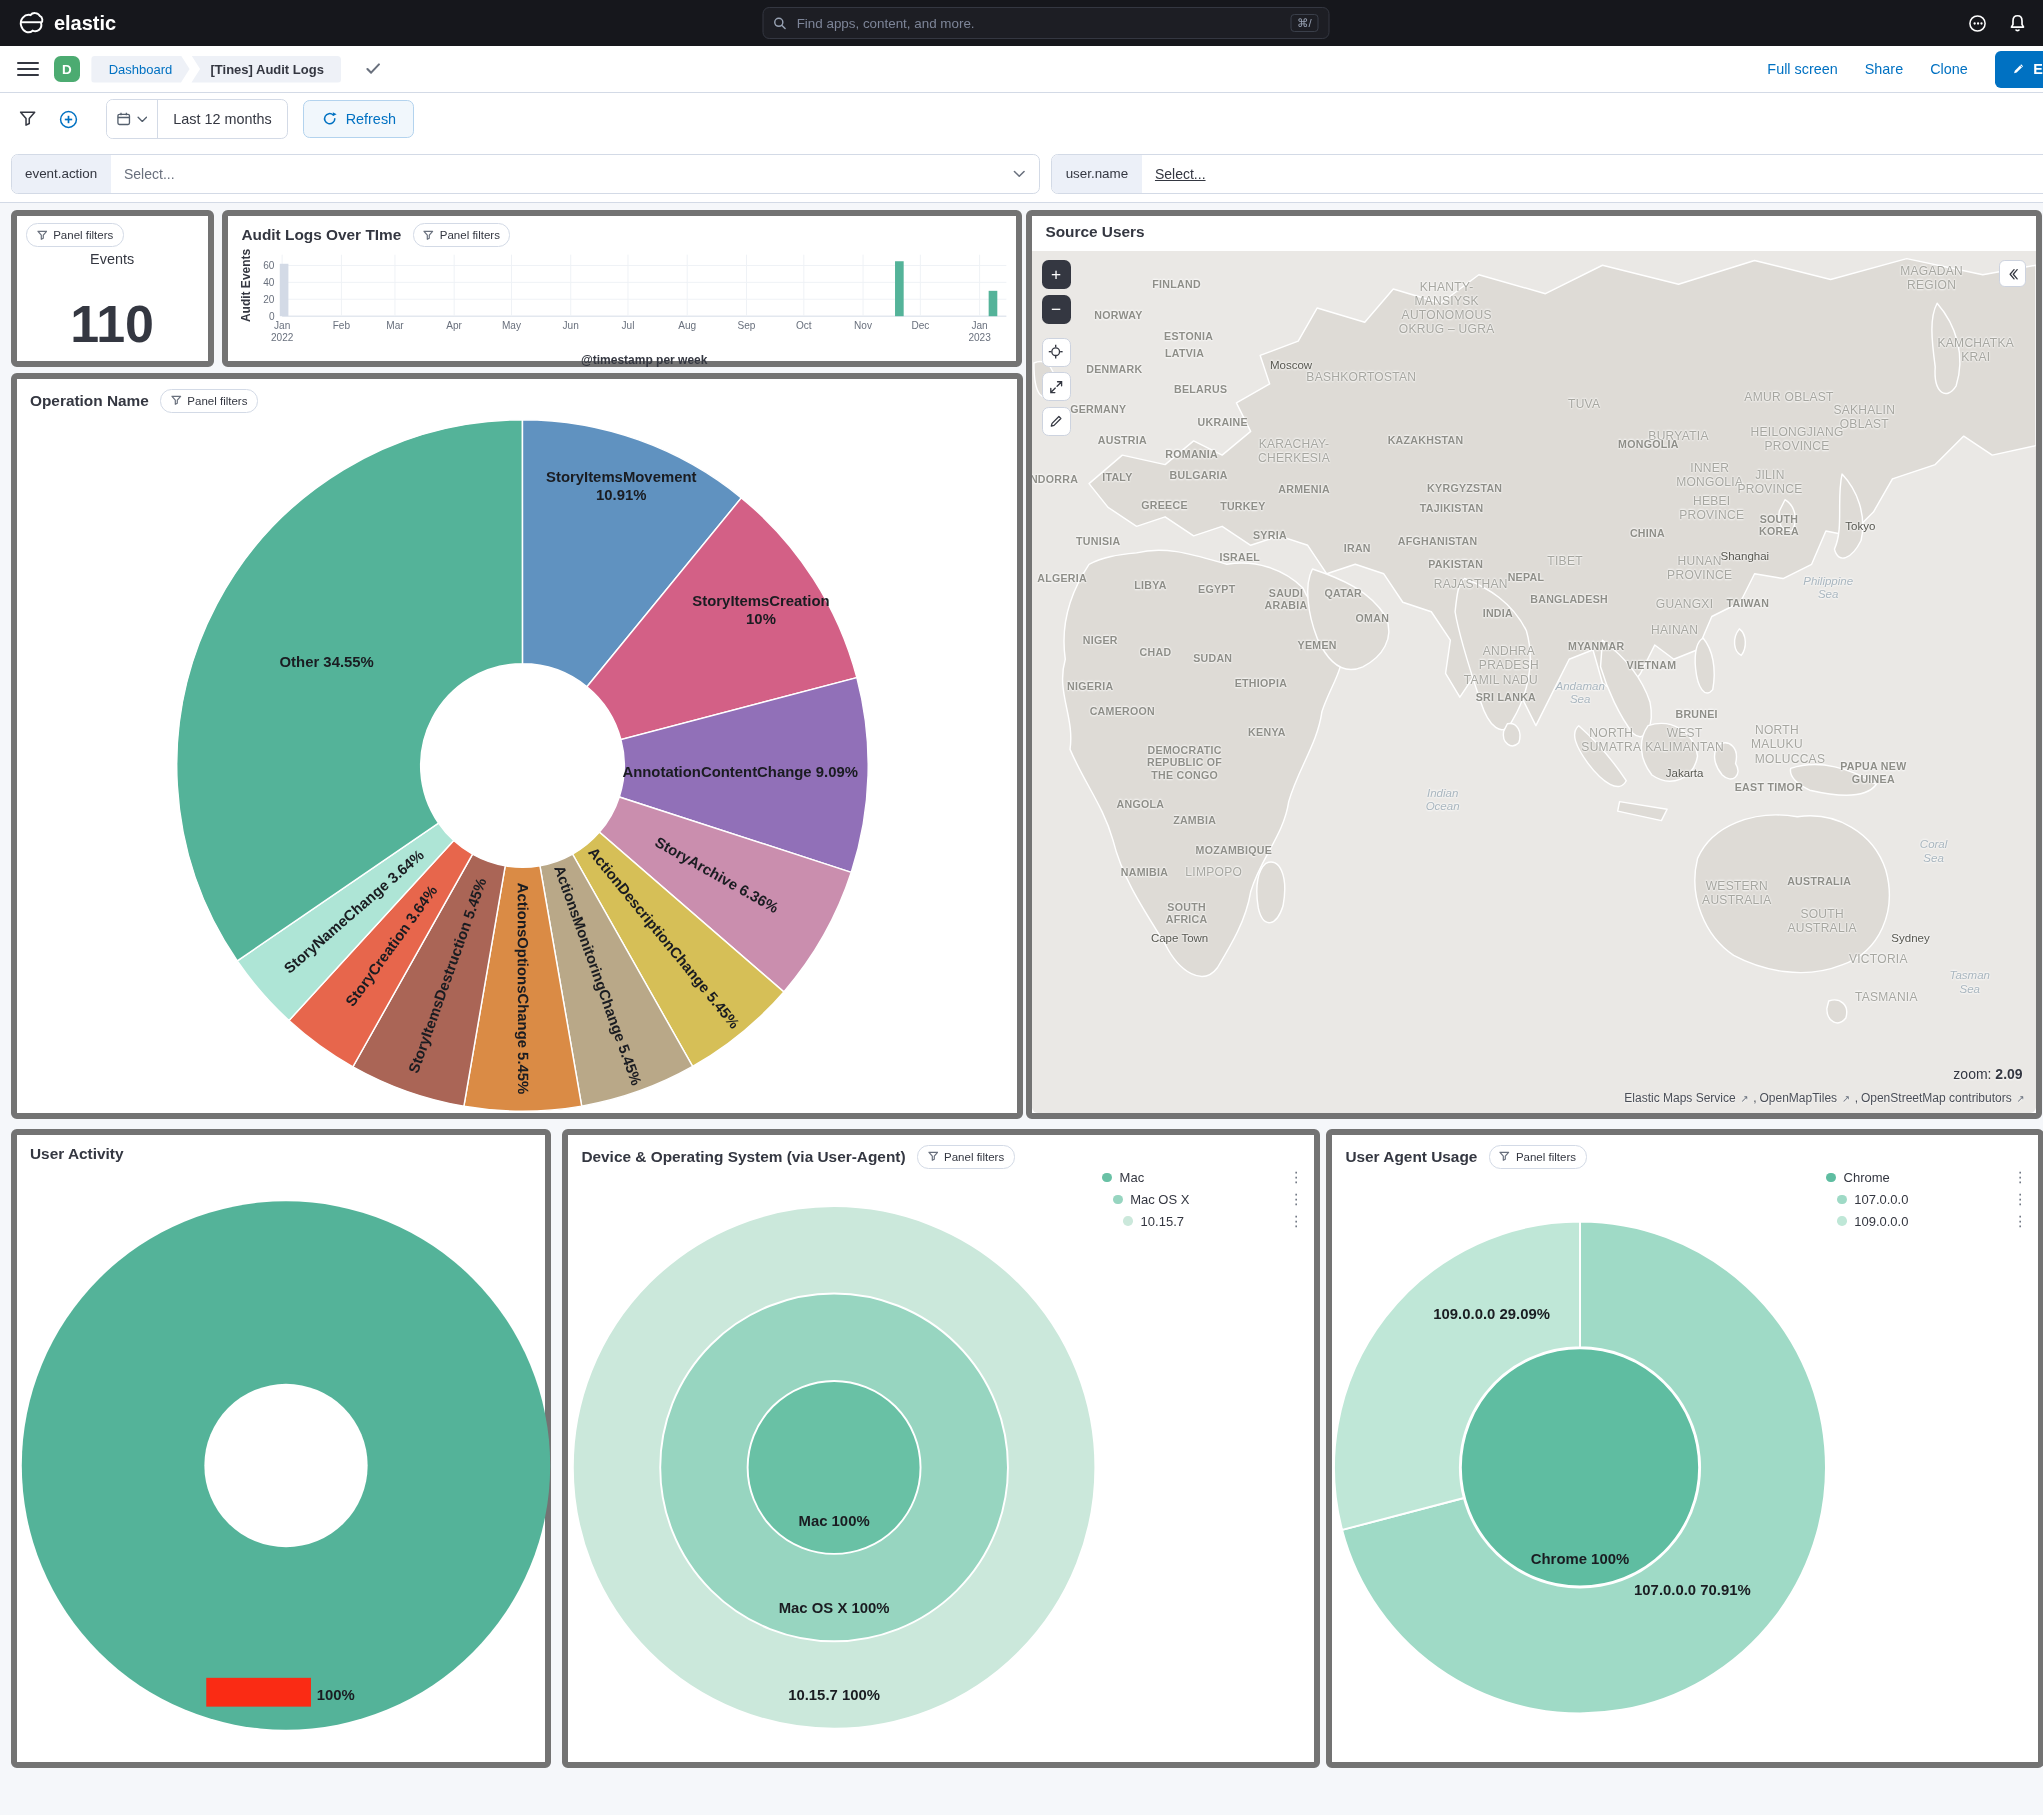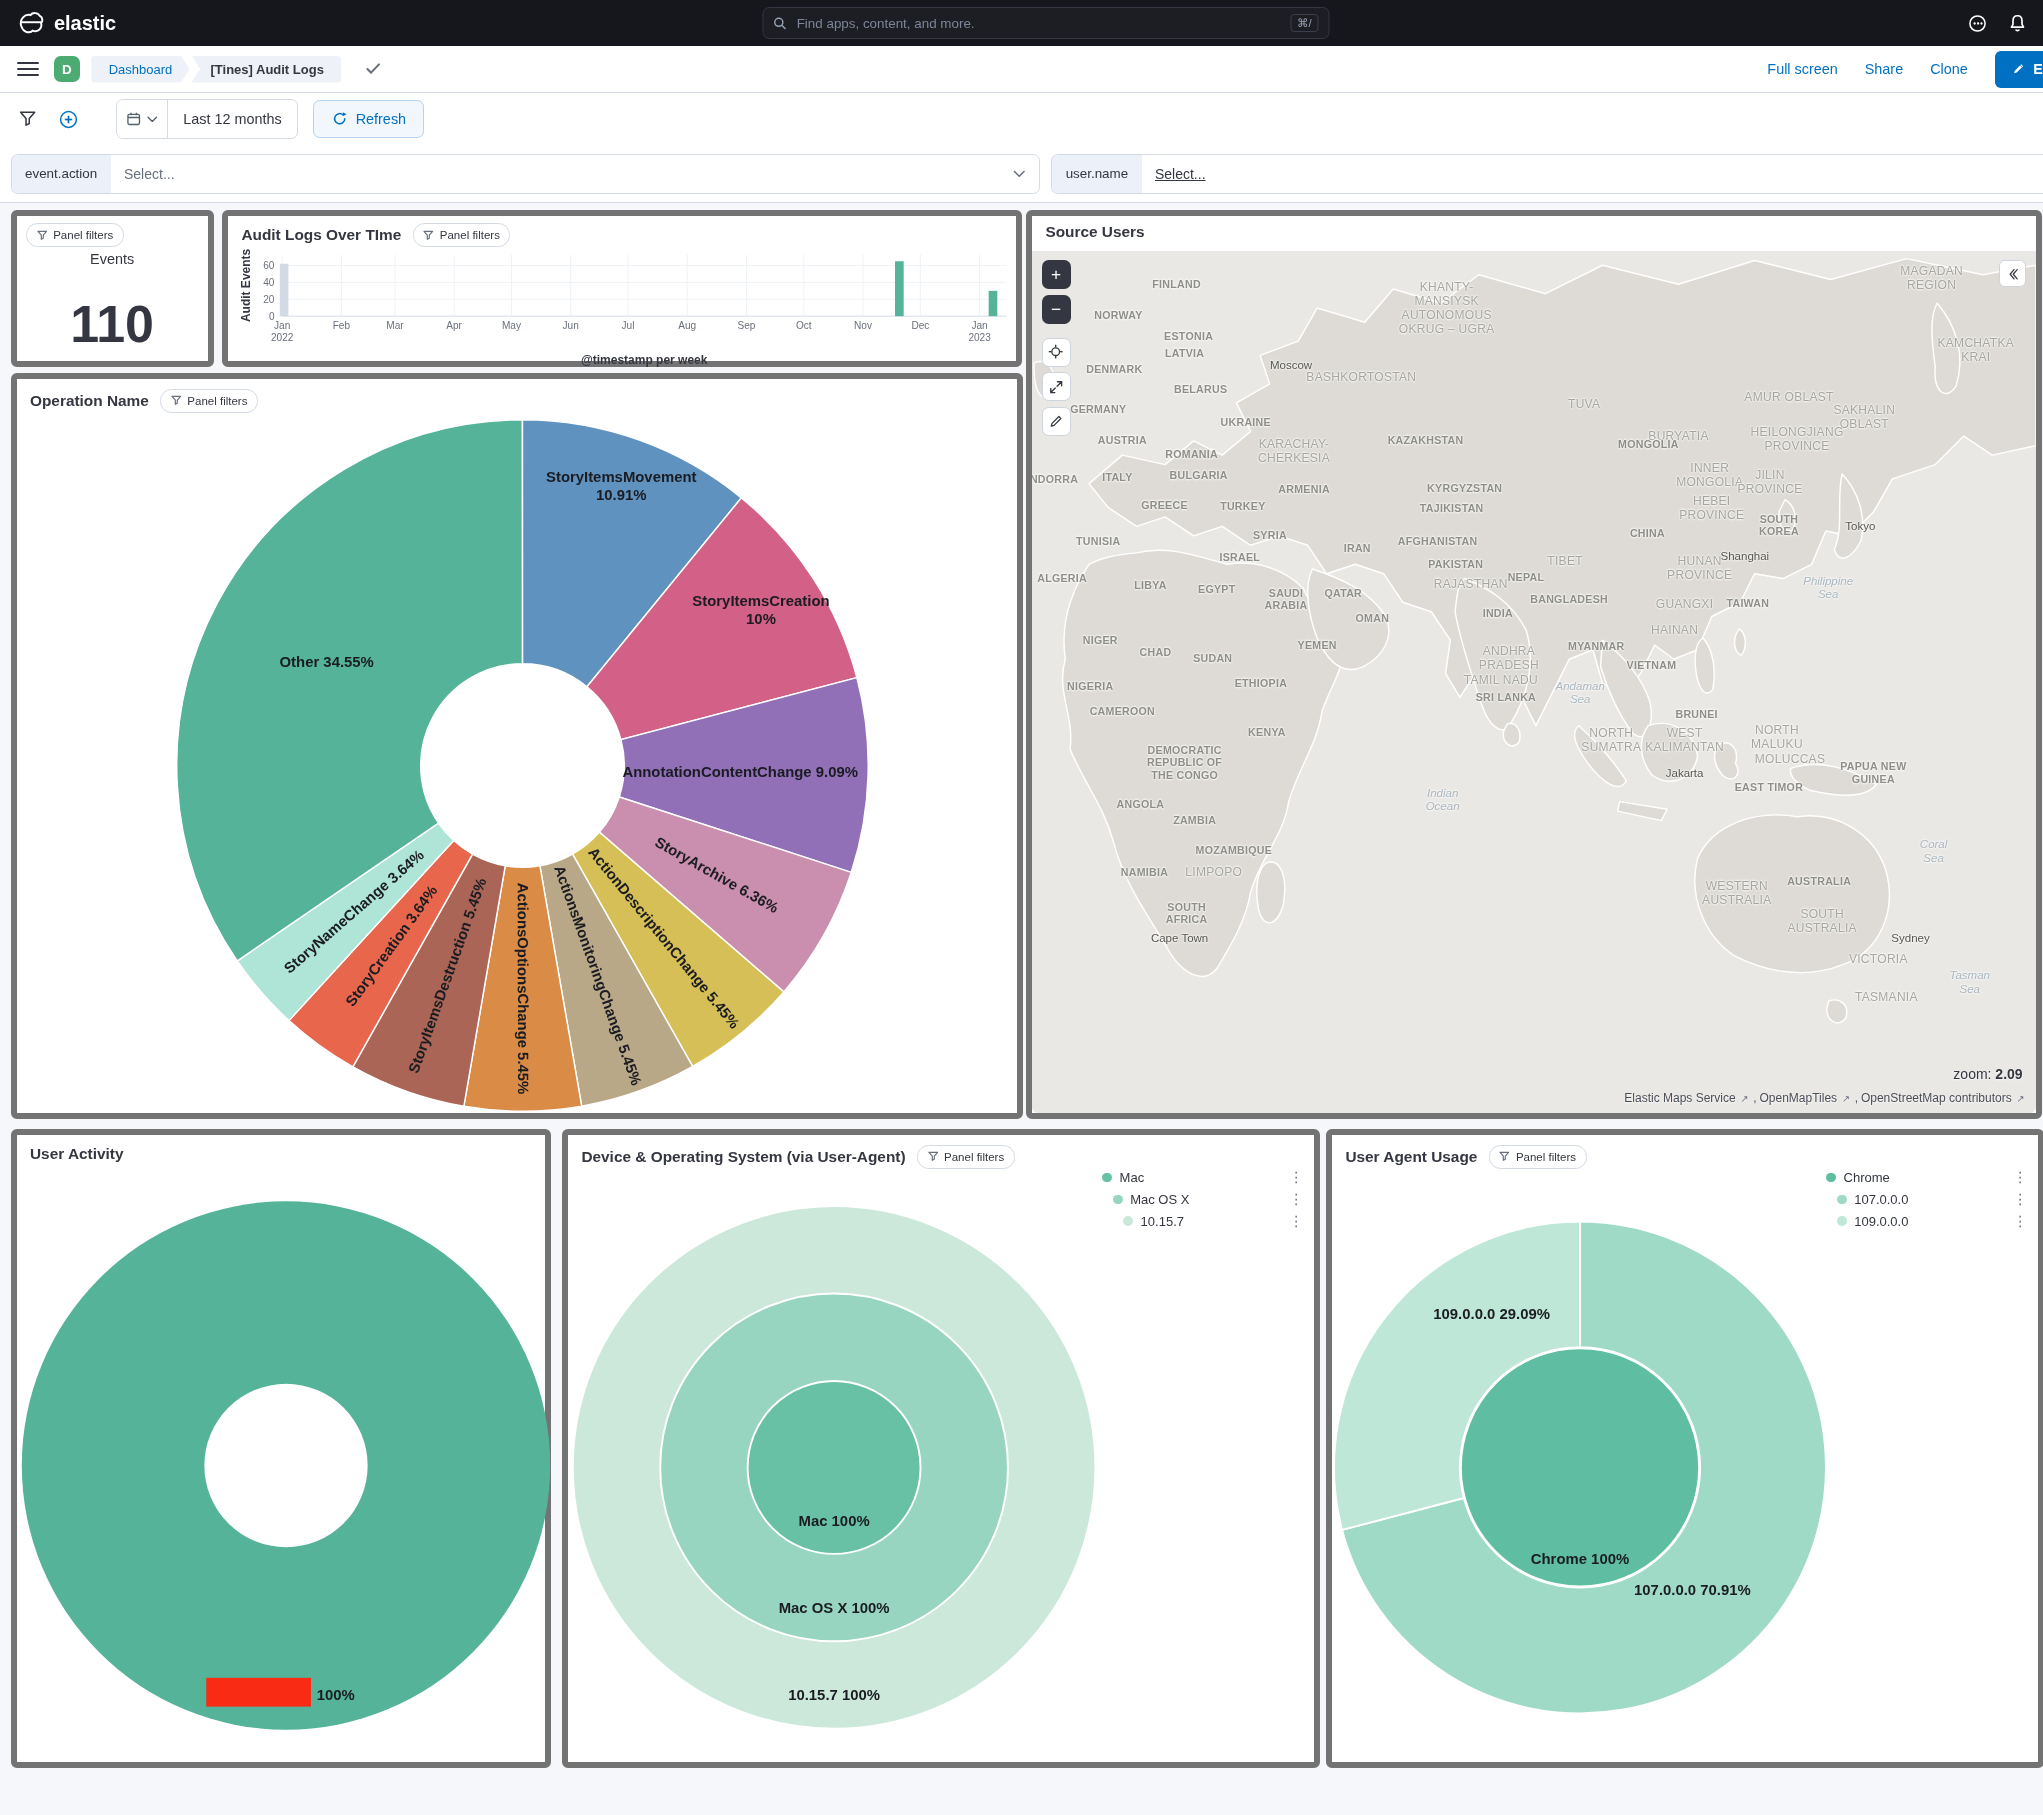--- a/index.html
+++ b/index.html
@@ -28,21 +28,21 @@
   .nav-right{margin-left:auto;display:flex;align-items:center;gap:27px;}
   .nav-link{color:#0071C2;font-size:14.4px;text-decoration:none;cursor:pointer;background:none;border:0;padding:0;}
   .edit-btn{height:37px;border-radius:5.8px;padding:0 17.3px;display:flex;align-items:center;gap:7.7px;color:#fff;font-size:14.4px;font-weight:600;border:0;background:#0071C2;cursor:pointer;}
   
   .filterbar{position:absolute;top:93px;left:0;right:0;height:52px;background:#fff;display:flex;align-items:center;padding:0 11.5px;gap:7.7px;box-sizing:border-box;z-index:18;}
   .icon-btn{width:33px;height:33px;border-radius:50%;border:0;background:none;display:flex;align-items:center;justify-content:center;cursor:pointer;color:#343741;padding:0;}
   .icon-btn.blue{color:#0071C2;}
   .kql{flex:1;height:38px;border:1px solid #D3DAE6;border-radius:6.7px;background:#FCFDFE;display:flex;align-items:center;padding:0 11.5px;gap:7.7px;box-sizing:border-box;}
   .kql input{flex:1;border:0;outline:0;font-size:14.4px;color:#343741;background:transparent;font-family:inherit;}
   .kql input::placeholder{color:#8B919E;}
-  .datepicker{height:38px;border:1px solid #D3DAE6;border-radius:6.7px;background:#fff;display:flex;align-items:center;overflow:hidden;margin-left:23px;}
+  .datepicker{height:38px;border:1px solid #D3DAE6;border-radius:6.7px;background:#fff;display:flex;align-items:center;overflow:hidden;margin-left:13px;}
   .dp-btn{height:100%;border:0;background:#fff;border-right:1px solid #D3DAE6;display:flex;align-items:center;justify-content:center;gap:4.8px;color:#55606E;padding:0 9.6px;cursor:pointer;}
   .dp-range{padding:0 15.4px;font-size:14.4px;color:#343741;cursor:pointer;}
   .refresh-btn{height:38px;border:1px solid #B3D3EE;border-radius:6.7px;background:#F1F7FC;color:#0071C2;display:flex;align-items:center;gap:8.6px;padding:0 17.3px;font-size:14.4px;font-weight:500;margin-left:7.7px;cursor:pointer;}
   
   .controls{position:absolute;top:145px;left:0;right:0;height:58px;background:#fff;border-bottom:1px solid #D3DAE6;display:flex;align-items:center;padding:0 10.6px;gap:11.5px;box-sizing:border-box;z-index:17;}
   .control{flex:1;height:38px;border:1px solid #D3DAE6;border-radius:6.7px;display:flex;align-items:center;background:#fff;overflow:hidden;cursor:pointer;}
   .control-label{background:#ECF0F8;height:100%;display:flex;align-items:center;padding:0 13.4px;font-size:13.4px;color:#343741;}
   .control-value{padding:0 13.4px;font-size:14px;color:#69707D;}
   .control-value.underlined{color:#343741;text-decoration:underline;}
   .control .chev{margin-left:auto;padding-right:13.4px;color:#69707D;display:flex;align-items:center;}
@@ -337,21 +337,21 @@
             <div class="map-label ml-c" style="left: 8.2%; top: 13.7%;">DENMARK</div>
             <div class="map-label ml-t" style="left: 25.8%; top: 13.4%;">Moscow</div>
             <div class="map-label ml-r" style="left: 32.8%; top: 14.7%;">BASHKORTOSTAN</div>
             <div class="map-label ml-c" style="left: 16.8%; top: 16%;">BELARUS</div>
             <div class="map-label ml-r" style="left: 64.4%; top: 16.8%; margin-top: 40px;">BURYATIA</div>
             <div class="map-label ml-r" style="left: 75.4%; top: 17%;">AMUR OBLAST</div>
             <div class="map-label ml-r" style="left: 55%; top: 17.8%;">TUVA</div>
             <div class="map-label ml-r" style="left: 82.9%; top: 19.3%;">SAKHALIN
 OBLAST</div>
             <div class="map-label ml-c" style="left: 6.6%; top: 18.4%;">GERMANY</div>
-            <div class="map-label ml-c" style="left: 19%; top: 19.9%; margin-left: 23px;">UKRAINE</div>
+            <div class="map-label ml-c" style="left: 19%; top: 19.9%;">UKRAINE</div>
             <div class="map-label ml-c" style="left: 39.2%; top: 22%;">KAZAKHSTAN</div>
             <div class="map-label ml-c" style="left: 61.4%; top: 22.4%;">MONGOLIA</div>
             <div class="map-label ml-r" style="left: 76.2%; top: 21.8%;">HEILONGJIANG
 PROVINCE</div>
             <div class="map-label ml-c" style="left: 9%; top: 22%;">AUSTRIA</div>
             <div class="map-label ml-c" style="left: 15.9%; top: 23.6%;">ROMANIA</div>
             <div class="map-label ml-r" style="left: 26.1%; top: 23.2%;">KARACHAY-
 CHERKESIA</div>
             <div class="map-label ml-r" style="left: 67.5%; top: 26%;">INNER
 MONGOLIA</div>

